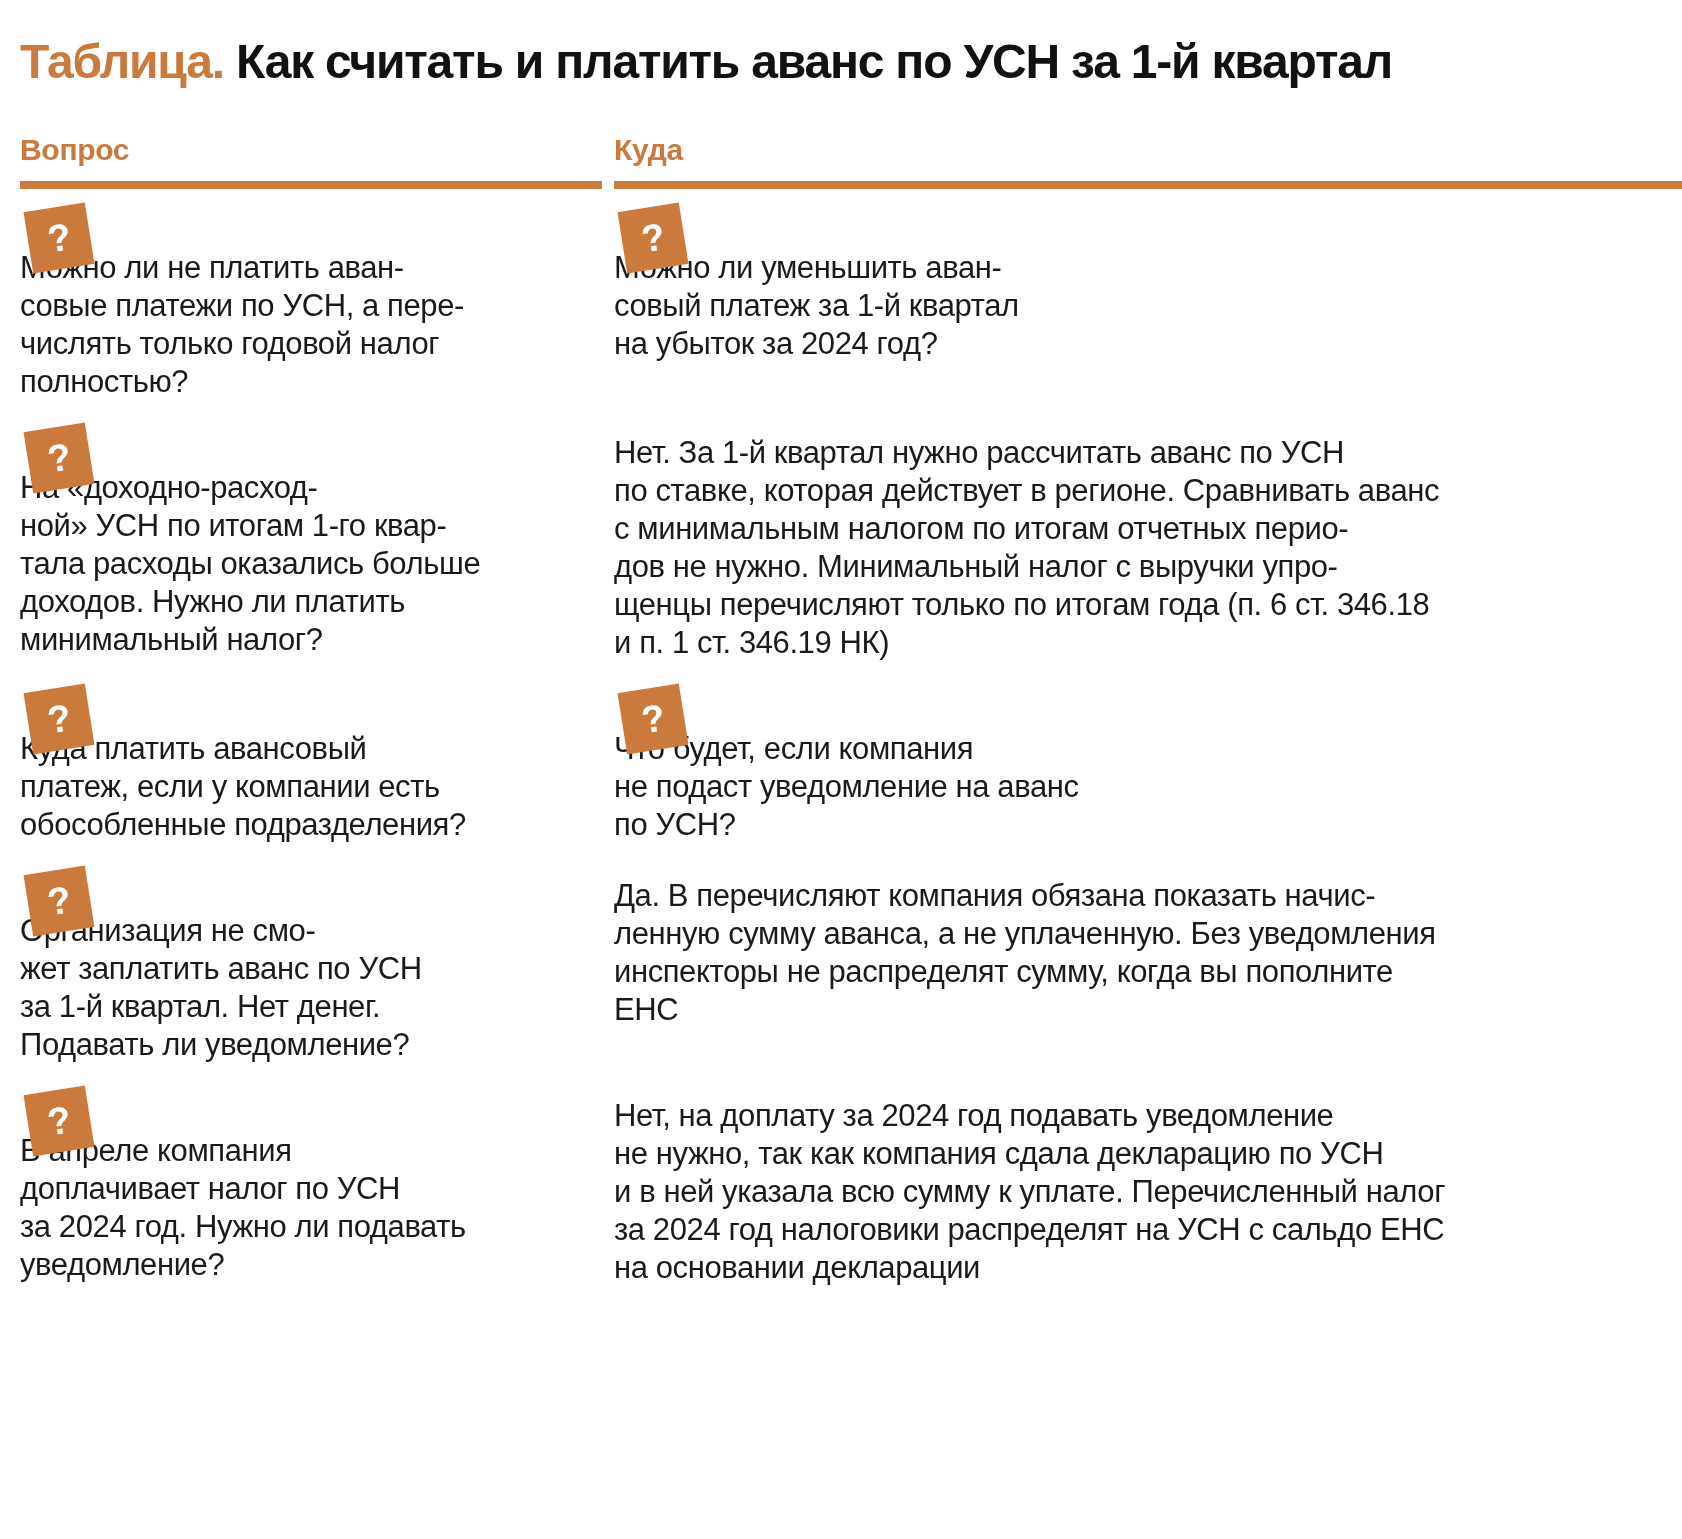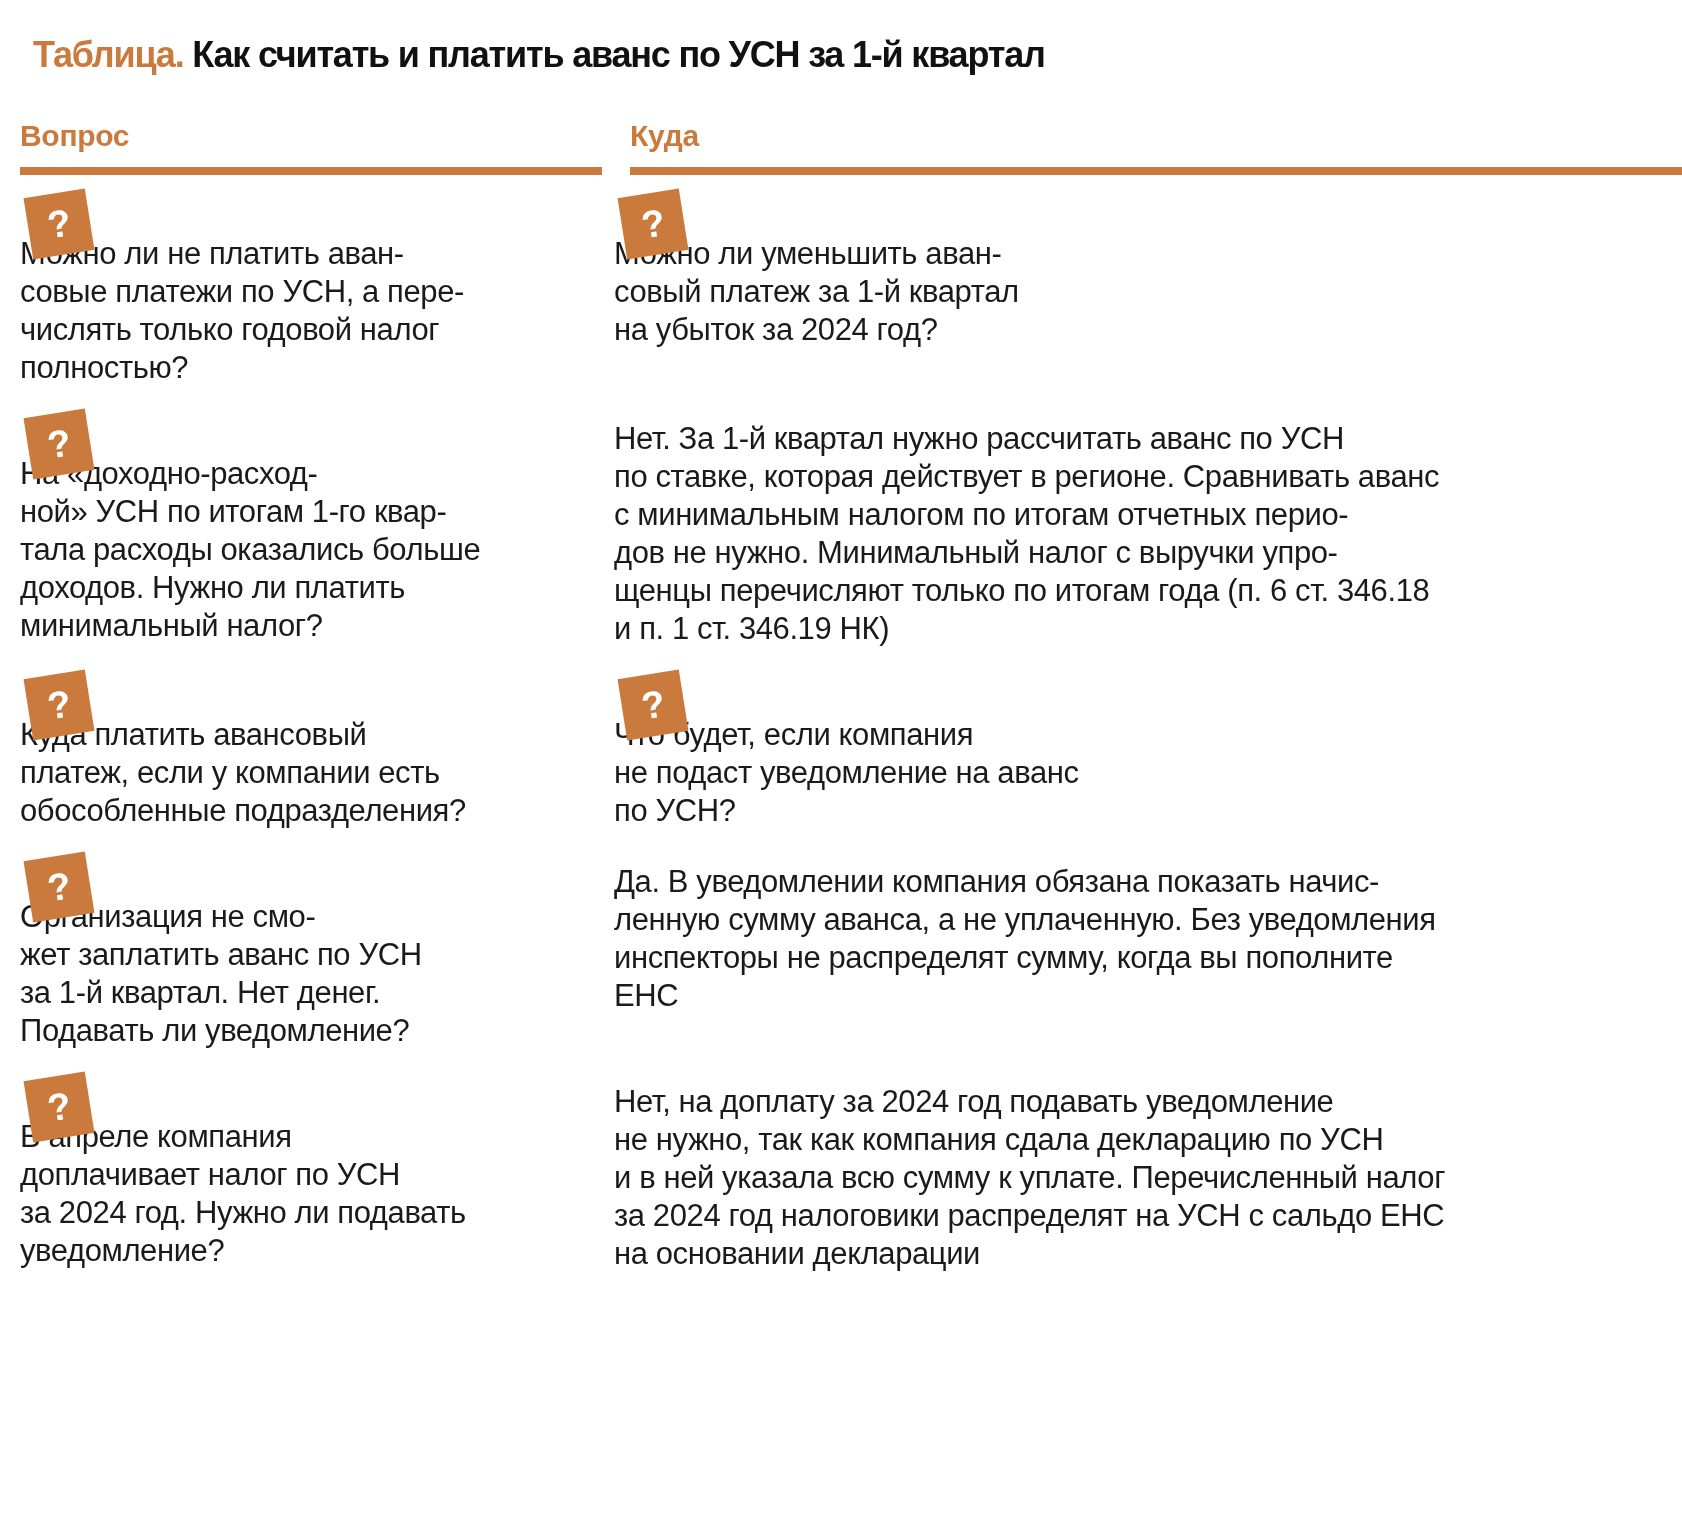--- a/index.html
+++ b/index.html
@@ -13,35 +13,34 @@
     color: #1a1a1a;
   }
   .page {
     box-sizing: border-box;
     width: 1682px;
     height: 1539px;
     padding: 34px 0 0 20px;
   }
   
   .title {
-    font-size: 36px;
+    font-size: 48px;
     font-weight: bold;
     letter-spacing: -1.2px;
     line-height: 1.15;
     white-space: nowrap;
-    margin-left: 13px;
   }
   .title .prefix { color: #c97a3c; }
   .title .main   { color: #111111; }
 
   
   .cols {
     display: grid;
     grid-template-columns: 594px 1fr;
-    column-gap: 16px;
+    column-gap: 0;
   }
   
   .head-row {
     margin-top: 44px;
     font-size: 30px;
     font-weight: bold;
     color: #c97a3c;
     letter-spacing: -0.3px;
   }
   
@@ -154,21 +153,21 @@
 не подаст уведомление на аванс
 по УСН?</span>
     </div>
 
     <div class="cell q-cell">
       <div class="q-badge"><span>?</span></div><span>Организация не смо-
 жет заплатить аванс по УСН
 за 1-й квартал. Нет денег.
 Подавать ли уведомление?</span>
     </div>
-    <div class="cell a-cell">Да. В уведомлении компания обязана показать начис-
+    <div class="cell a-cell">Да. В перечисляют компания обязана показать начис-
 ленную сумму аванса, а не уплаченную. Без уведомления
 инспекторы не распределят сумму, когда вы пополните
 ЕНС</div>
 
     <div class="cell q-cell">
       <div class="q-badge"><span>?</span></div><span>В апреле компания
 доплачивает налог по УСН
 за 2024 год. Нужно ли подавать
 уведомление?</span>
     </div>

